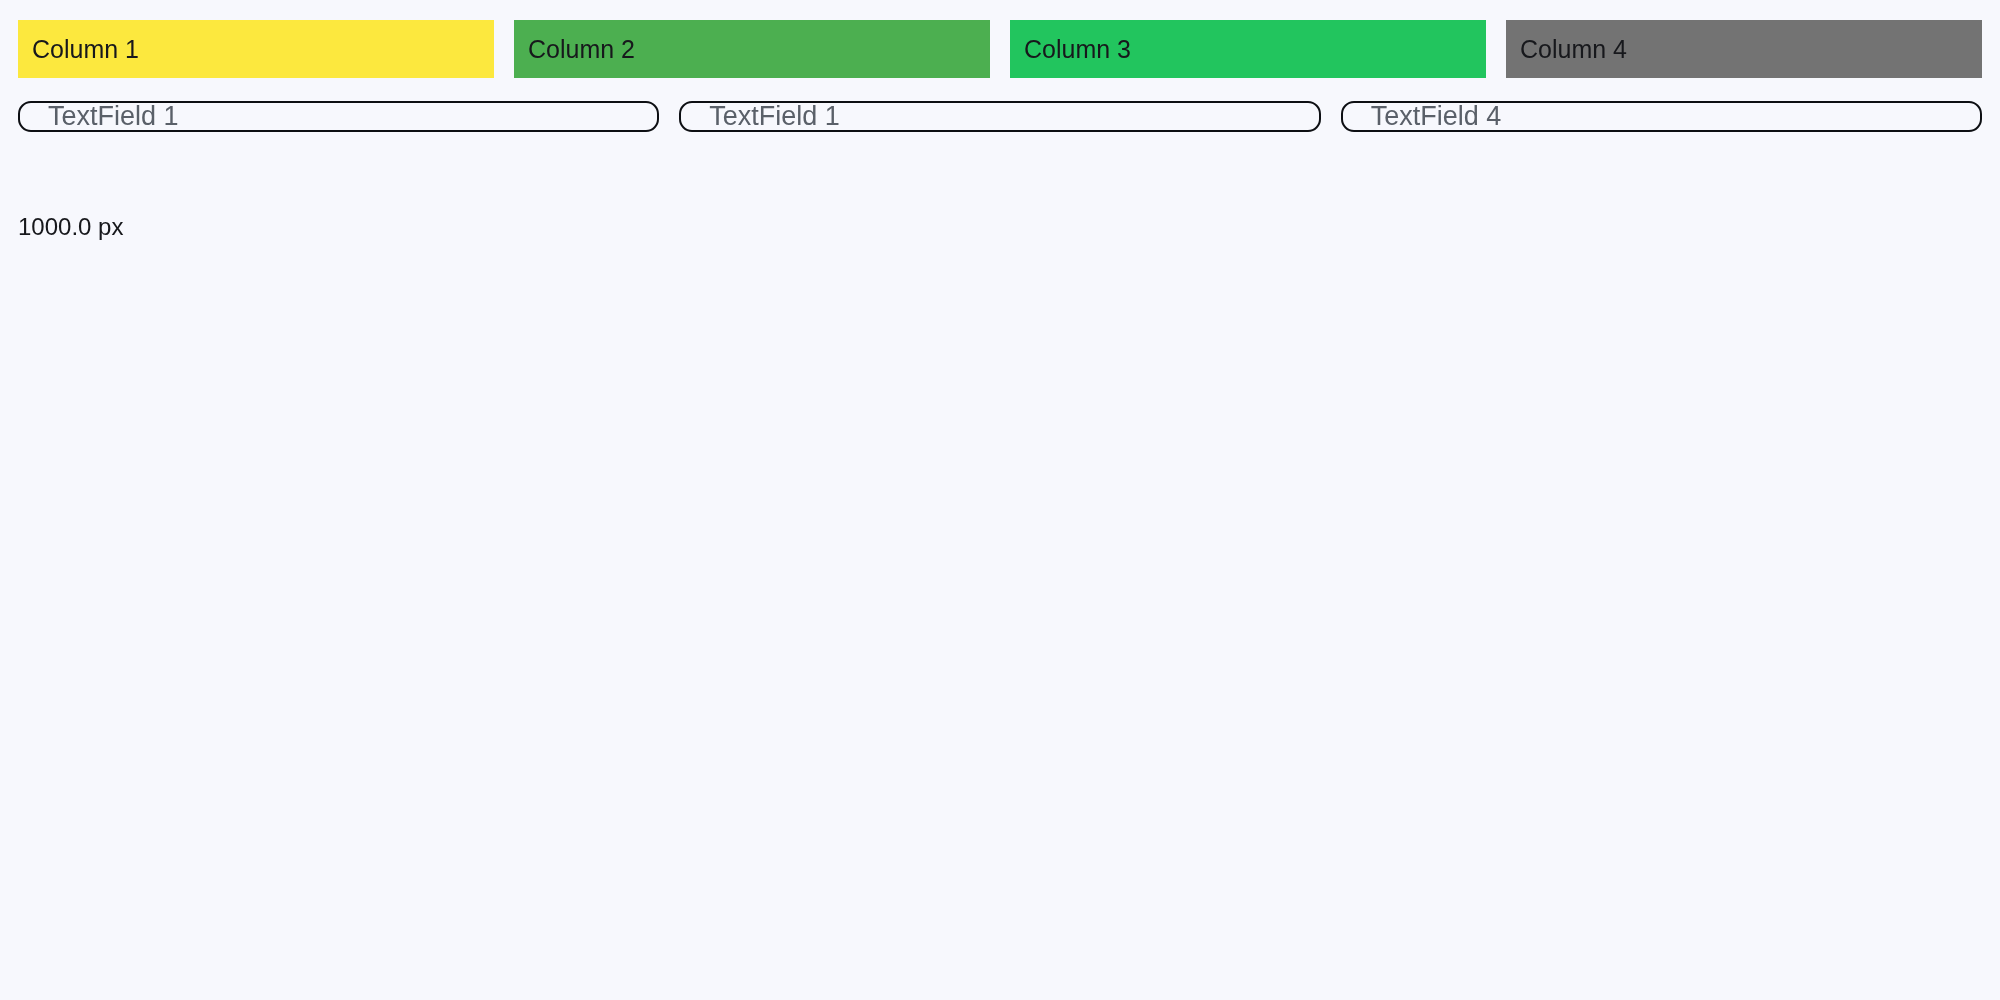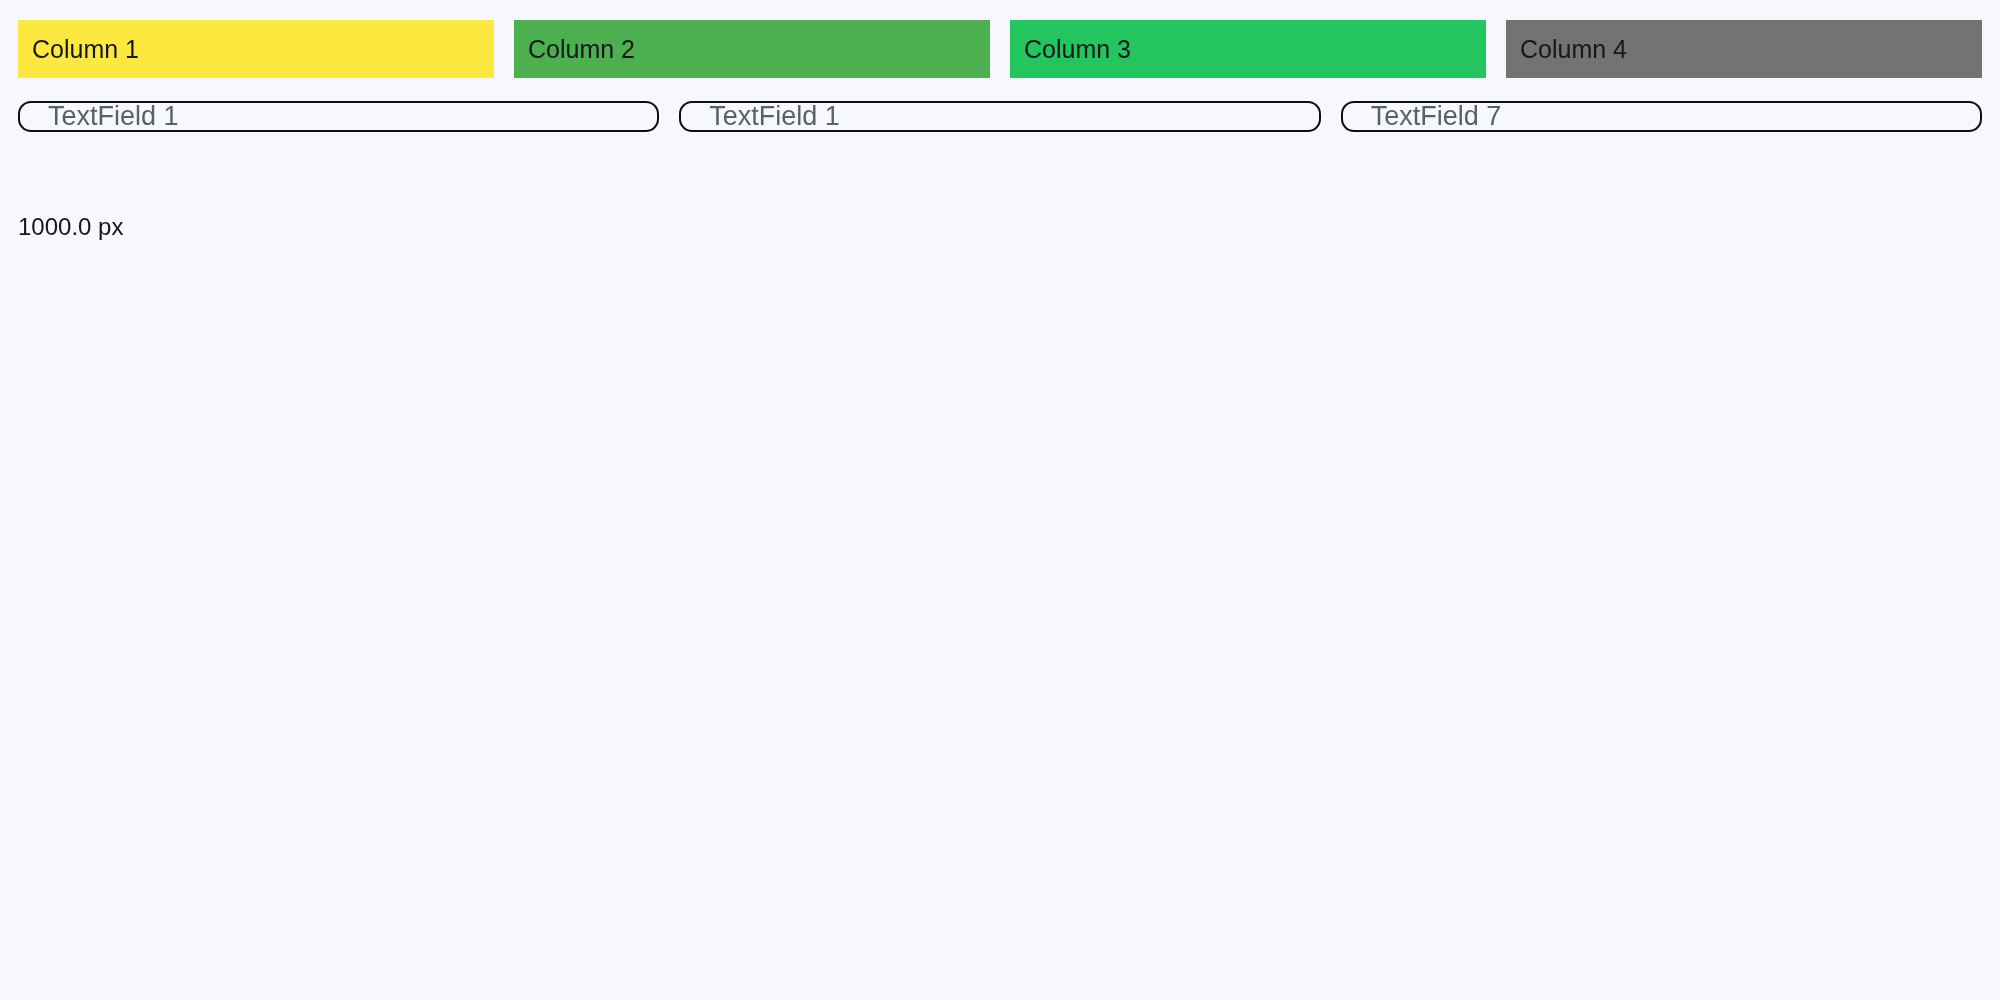--- a/index.html
+++ b/index.html
@@ -100,21 +100,21 @@
   </div>
 
   <div class="fields-row">
     <div class="text-field">
       <span class="text-field-placeholder">TextField 1</span>
     </div>
     <div class="text-field">
       <span class="text-field-placeholder">TextField 1</span>
     </div>
     <div class="text-field">
-      <span class="text-field-placeholder">TextField 7</span>
+      <span class="text-field-placeholder">TextField 4</span>
     </div>
   </div>
 
   <div class="status-row">
     <span class="status-label">1000.0 px</span>
   </div>
 
 </div>
 
 </body></html>

